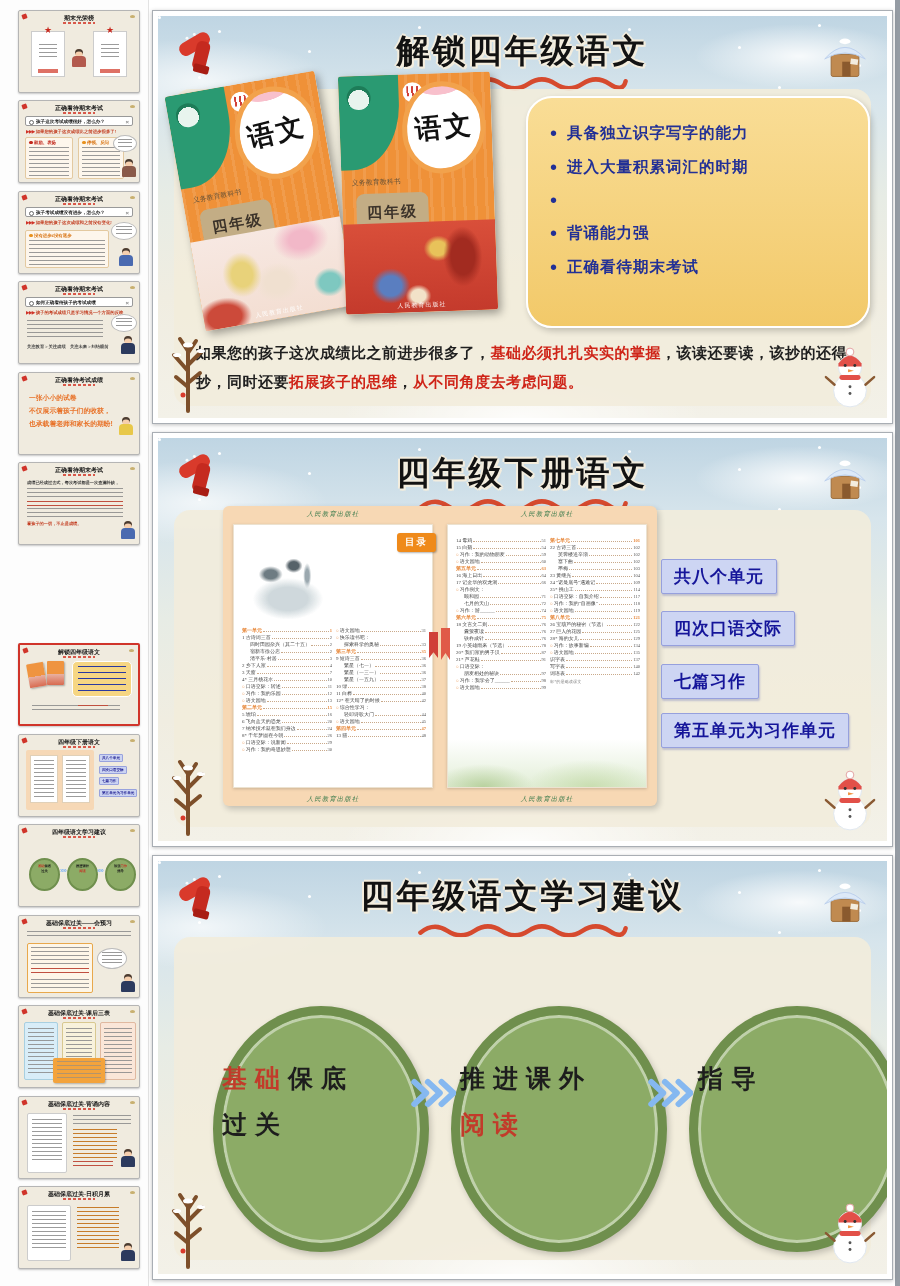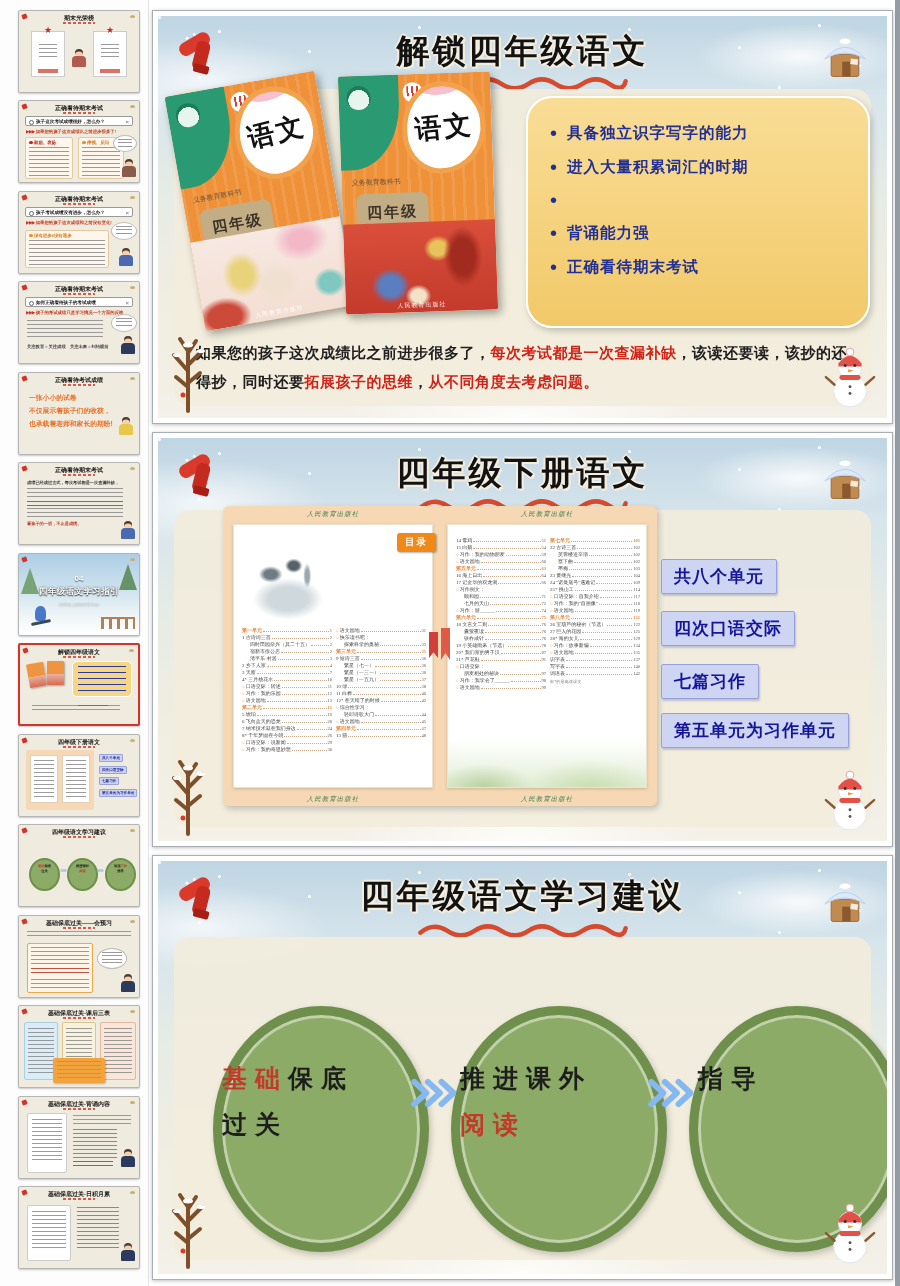--- a/index.html
+++ b/index.html
@@ -329,29 +329,20 @@
     <div class="mb" style="position:absolute;left:8px;top:25px;width:96px;height:11px" data-interactable="false"></div>
     <div class="mbr" style="position:absolute;left:8px;top:38px;width:96px;height:5px" data-interactable="false"></div>
     <div class="mb" style="position:absolute;left:8px;top:45px;width:96px;height:9px" data-interactable="false"></div>
     <div class="t6-line red" style="left:8px;top:58px" data-interactable="false">看孩子的一切，不止是成绩。</div>
     <div class="fig" style="left:102px;top:58px" data-interactable="false">
         <div class="hd"></div>
         <div class="bd" style="background:#4a6ab0"></div>
       </div>
   </div>
 
-  <div class="thumb divider" style="top:553px" data-interactable="true">
-    <div class="tri" style="left:2px;top:14px" data-interactable="false"></div>
-    <div class="tri" style="right:2px;top:10px;border-bottom-color:#5d8a5a" data-interactable="false"></div>
-    <div class="num" data-interactable="false">04</div>
-    <div class="dt" data-interactable="false">四年级语文学习指引</div>
-    <div class="ds" data-interactable="false">（四年级上册期末家长会）</div>
-    <div class="sb" data-interactable="false"></div>
-    <div class="fence" data-interactable="false"></div>
-  </div>
 
   <div class="thumb current" style="top:643px" data-interactable="true">
     <div class="t-title" data-interactable="false">解锁四年级语文</div>
     <div class="t-sq" data-interactable="false"></div>
     <div class="mini-book" style="left:8px;top:18px;transform:rotate(-10deg)" data-interactable="false"></div>
     <div class="mini-book" style="left:27px;top:16px" data-interactable="false"></div>
     <div class="mini-yellow" data-interactable="false">
         <div class="mbb" style="height:100%"></div>
       </div>
     <div class="mb" style="position:absolute;left:12px;top:60px;width:88px;height:8px" data-interactable="false"></div>
@@ -538,21 +529,21 @@
           <div class="ab-row">
             <span class="ab-dot">•</span>
             <span class="ab-txt">背诵能力强</span>
           </div>
           <div class="ab-row">
             <span class="ab-dot">•</span>
             <span class="ab-txt">正确看待期末考试</span>
           </div>
         </div>
     </div>
-    <p class="para" data-interactable="false"><span>如果您的孩子这次成绩比之前进步很多了，</span><span class="red">每次考试都是一次查漏补缺</span><span>，该读还要读，该抄的还得抄，同时还要</span><span class="red">拓展孩子的思维</span><span>，</span><span class="red">从不同角度去考虑问题。</span></p>
+    <p class="para" data-interactable="false"><span>如果您的孩子这次成绩比之前进步很多了，</span><span class="red">基础必须扎扎实实的掌握</span><span>，该读还要读，该抄的还得抄，同时还要</span><span class="red">拓展孩子的思维</span><span>，</span><span class="red">从不同角度去考虑问题。</span></p>
   </div>
 </section>
 
 <section class="slide" style="top:432px;height:415px" data-interactable="true">
   <div class="scene" data-interactable="false">
     <div class="snowdots" data-interactable="false"></div>
     <svg class="deco d-scarf" data-interactable="false">
         <use href="#sym-scarf"></use>
       </svg>
     <svg class="deco d-house" data-interactable="false">

